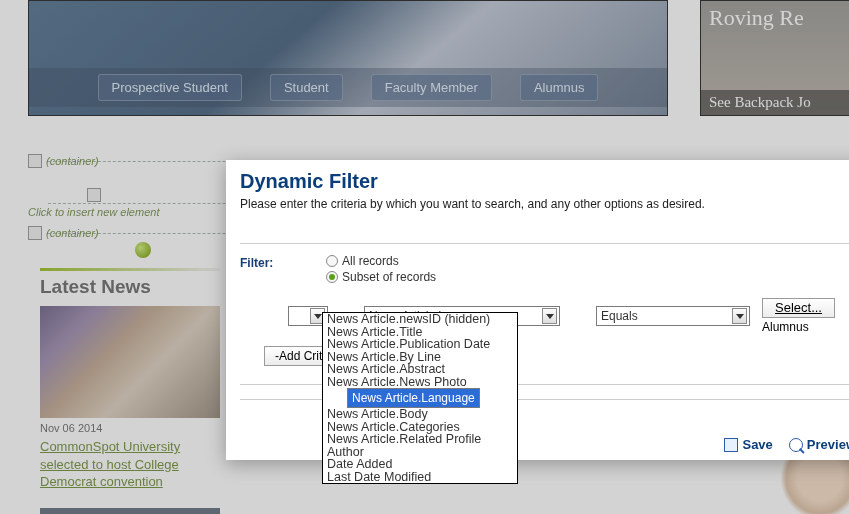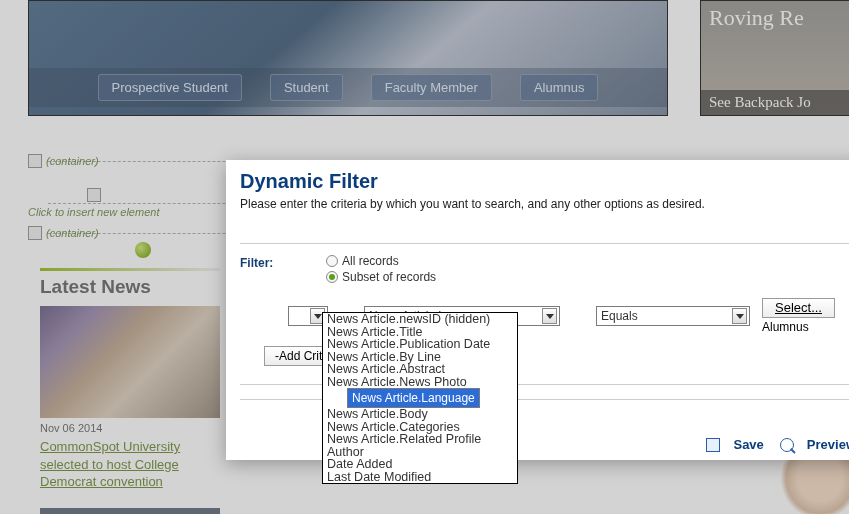--- a/index.html
+++ b/index.html
@@ -183,21 +183,21 @@
     display: inline-block;
   }
 
   .sort-row { display: flex; align-items: center; gap: 8px; margin-top: 26px; }
   .sort-row .dlg-label { width: 86px; }
 
   .dlg-footer {
     position: absolute; right: 10px; bottom: 8px;
     display: flex; align-items: center; gap: 16px;
   }
-  .foot-link { color: #0a3d7a; font-weight: bold; display: inline-flex; align-items: center; gap: 13px; font-size: 13px;}
+  .foot-link { color: #0a3d7a; font-weight: bold; display: inline-flex; align-items: center; gap: 4px; font-size: 13px;}
   .foot-icon { width: 14px; height: 14px; border: 1px solid #2a5caa; background: #e6f0ff; }
   .foot-icon.mag { border-radius: 50%; position: relative; background:#fff;}
   .foot-icon.mag::after { content:""; position:absolute; width:6px; height:1.5px; background:#2a5caa; right:-3px; bottom:-1px; transform:rotate(45deg);}
 
   
   .dropdown {
     position: absolute; left: 322px; top: 312px; width: 196px;
     border: 1px solid #000; background: #fff; z-index: 20;
     font-size: 12.5px; line-height: 1.0;
   }

